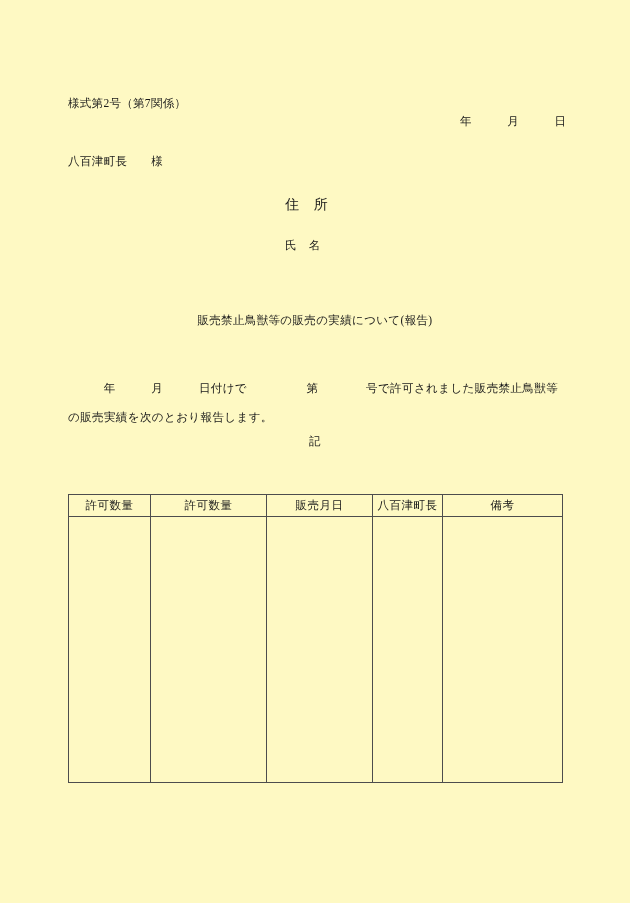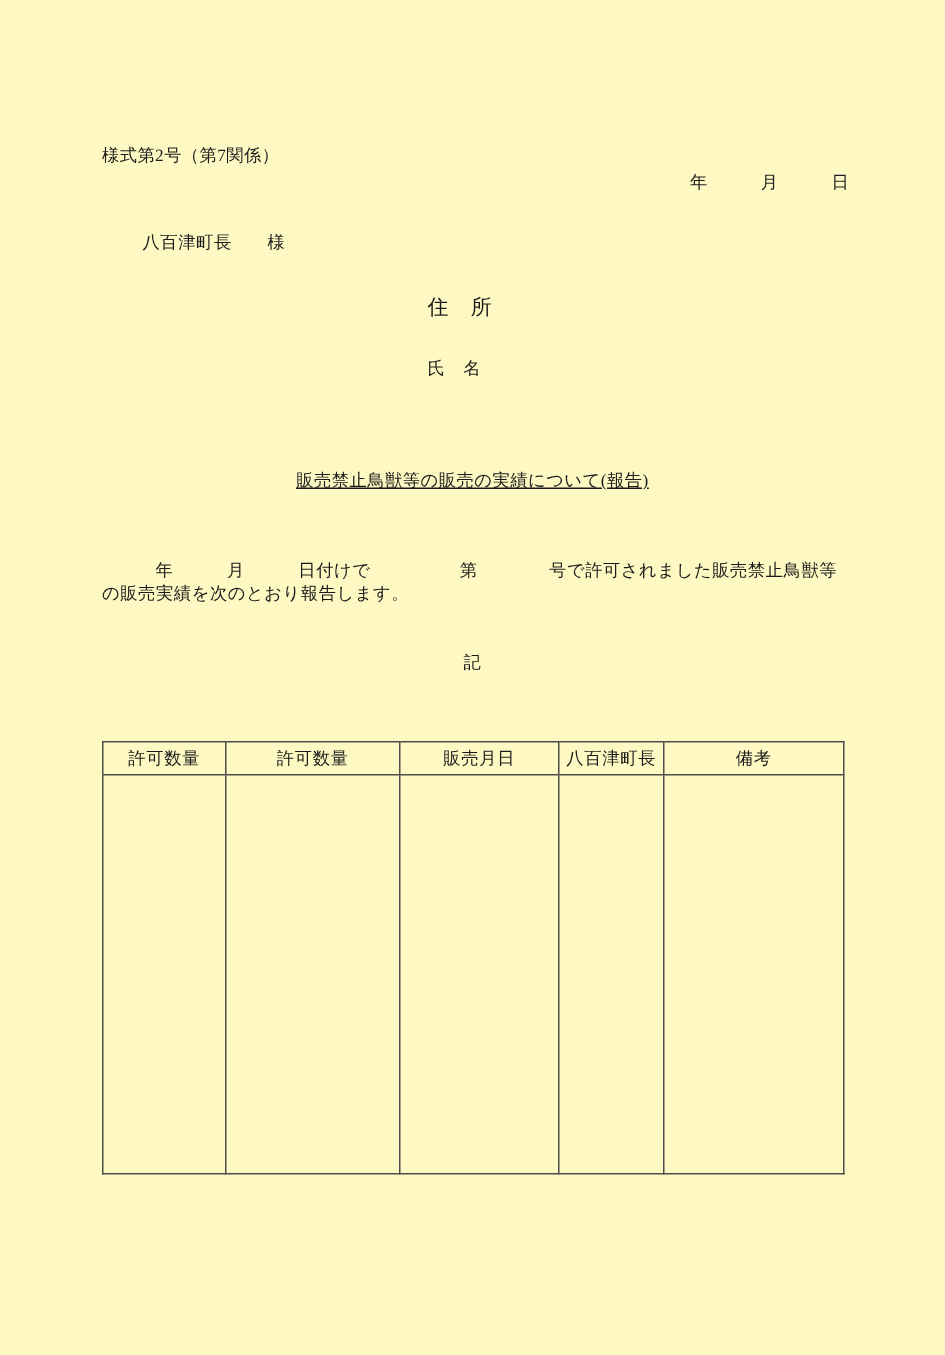--- a/index.html
+++ b/index.html
@@ -36,21 +36,20 @@
     left: 460px;
     top: 114px;
     font-size: 11.5px;
     letter-spacing: 0.3px;
   }
   #addressee {
     left: 68px;
     top: 154px;
     font-size: 11.5px;
     letter-spacing: 0.4px;
-    margin-left: 27px;
   }
 
   
   #field-address {
     left: 285px;
     top: 196px;
     font-size: 14px;
     letter-spacing: 0.4px;
   }
   #field-name {
@@ -62,31 +61,30 @@
 
   
   #doc-title {
     left: 0;
     right: 0;
     top: 313px;
     text-align: center;
     font-size: 11.5px;
     letter-spacing: 0.35px;
     white-space: pre;
-    text-decoration: underline;
   }
 
   
   #body-paragraph {
     position: absolute;
     left: 68px;
     top: 374px;
     width: 496px;
     font-size: 11.5px;
-    line-height: 15px;
+    line-height: 29px;
     letter-spacing: 0.4px;
     white-space: pre-wrap;
   }
 
   
   #ki-mark {
     left: 0;
     right: 0;
     top: 434px;
     text-align: center;

